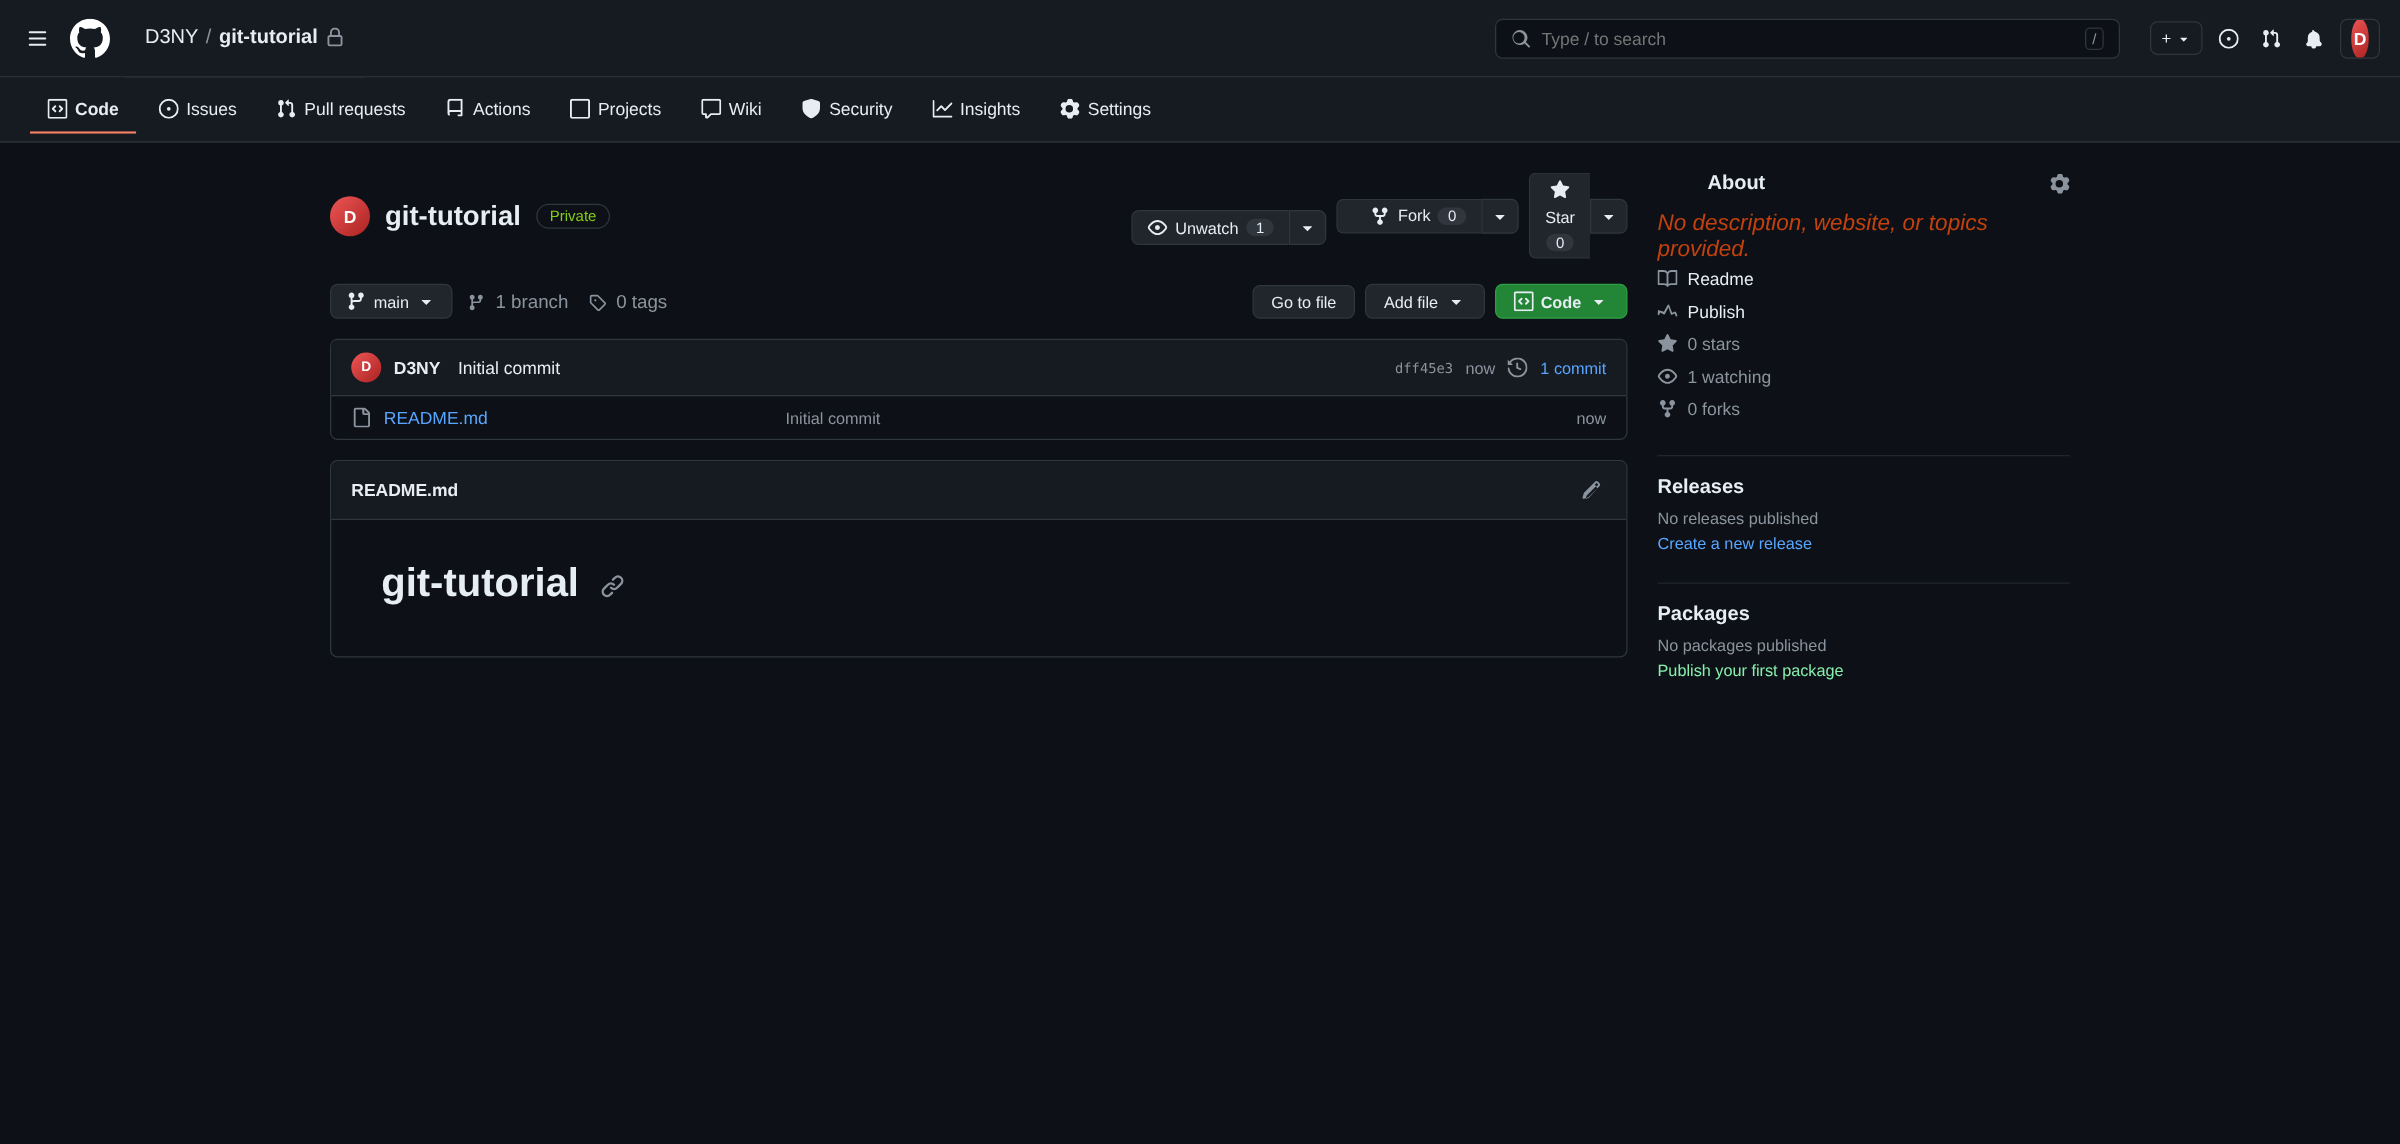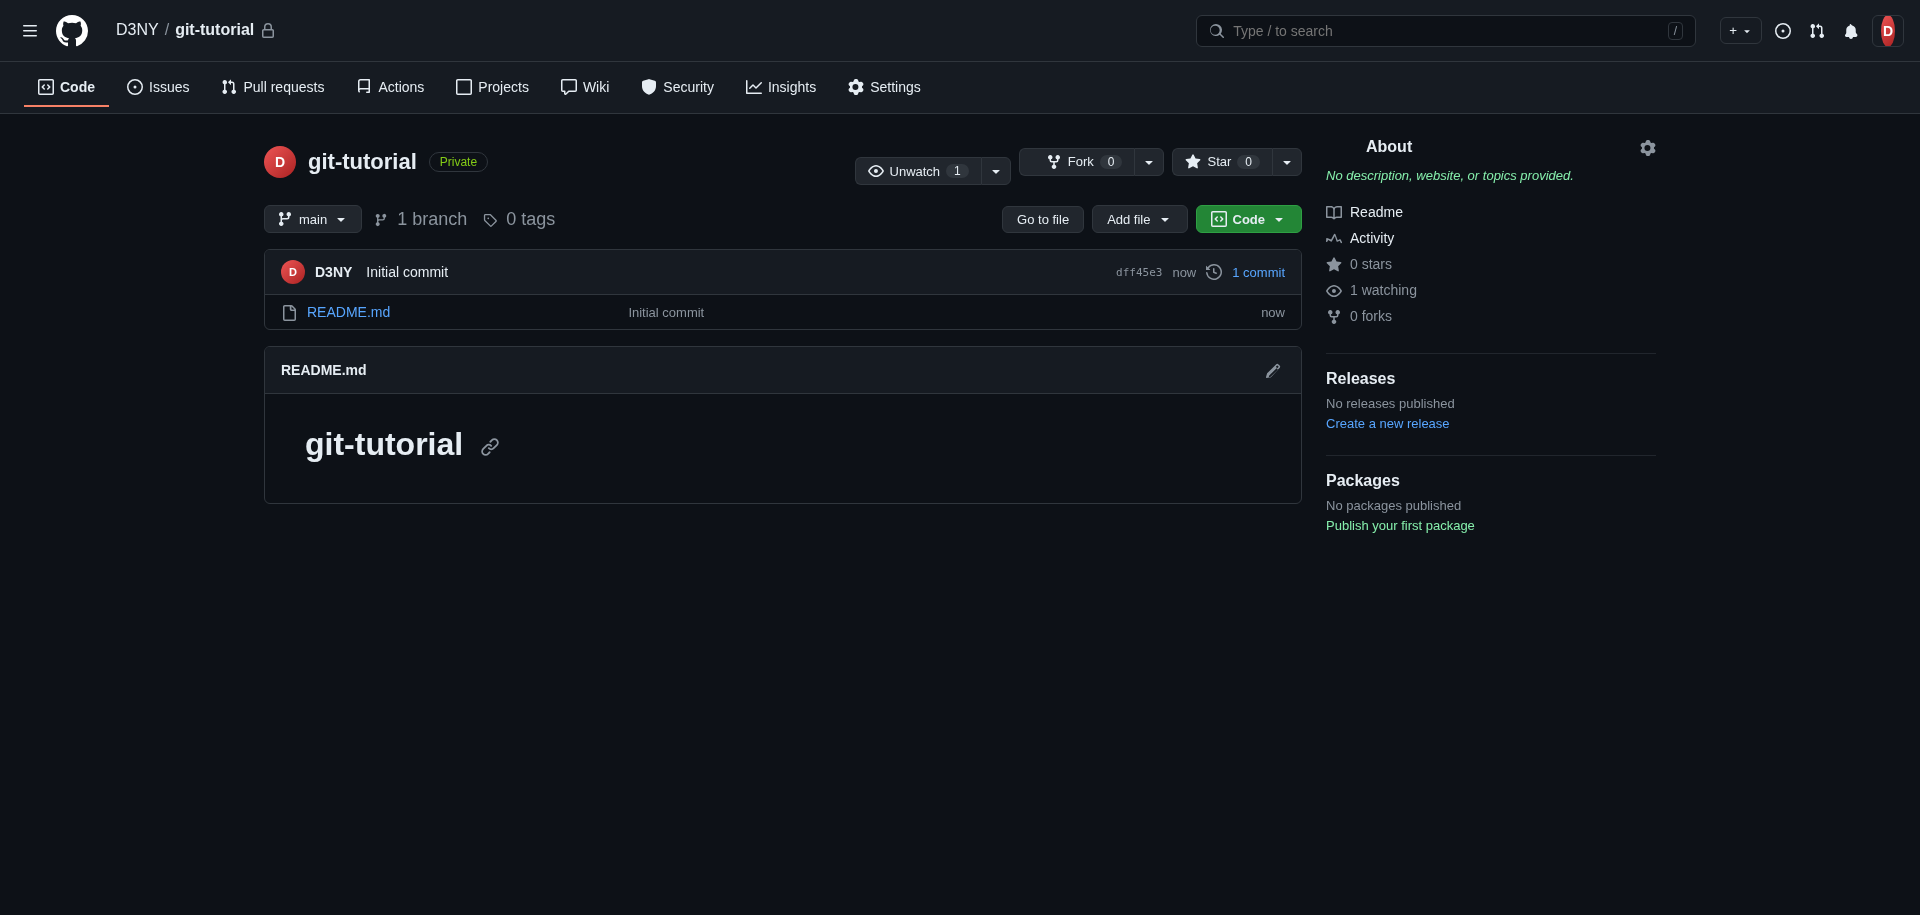--- a/index.html
+++ b/index.html
@@ -240,21 +240,21 @@
       padding: 5px 12px;
       font-size: 13px;
       display: flex;
       align-items: center;
       gap: 6px;
     }
     .branch-info {
       display: flex;
       align-items: center;
       gap: 16px;
-      font-size: 18px;
+      font-size: 15px;
       color: #8b949e;
     }
     .branch-info a { color: #8b949e; text-decoration: none; }
     .branch-row-actions {
       margin-left: auto;
       display: flex;
       align-items: center;
       gap: 8px;
     }
     .btn-secondary {
@@ -384,21 +384,21 @@
       justify-content: space-between;
       margin-left: 40px;
     }
     .sidebar-title .gear-btn {
       background: none;
       border: none;
       color: #8b949e;
       cursor: pointer;
       font-size: 16px;
     }
-    .sidebar-desc { color: #86efac; font-style: italic; font-size: 13px; margin-bottom: 16px; }
+    .sidebar-desc { color: #c2410c; font-style: italic; font-size: 18px; margin-bottom: 0; }
     .sidebar-divider { border: none; border-top: 1px solid #21262d; margin: 16px 0; }
     .sidebar-link {
       display: flex;
       align-items: center;
       gap: 8px;
       color: #e6edf3;
       text-decoration: none;
       font-size: 14px;
       padding: 4px 0;
     }
@@ -581,21 +581,21 @@
             <span class="count-badge">0</span>
           </button>
           <button class="btn-outline" style="border-radius:0 6px 6px 0;padding:5px 6px;">
             <svg width="16" height="16" viewBox="0 0 16 16" fill="currentColor">
                 <path d="M4.427 7.427l3.396 3.396a.25.25 0 0 0 .354 0l3.396-3.396A.25.25 0 0 0 11.396 7H4.604a.25.25 0 0 0-.177.427z"></path>
               </svg>
           </button>
         </div>
 
         <div style="display:flex;align-items:center;gap:0;">
-          <button class="btn-outline" style="border-right:none;border-radius:6px 0 0 6px;">
+          <button class="btn-outline" style="border-right:none;border-radius:6px 0 0 6px;flex-direction:column;">
             <svg width="16" height="16" viewBox="0 0 16 16" fill="currentColor">
                 <path d="M8 .25a.75.75 0 0 1 .673.418l1.882 3.815 4.21.612a.75.75 0 0 1 .416 1.279l-3.046 2.97.719 4.192a.751.751 0 0 1-1.088.791L8 12.347l-3.766 1.98a.75.75 0 0 1-1.088-.79l.72-4.194L.818 6.374a.75.75 0 0 1 .416-1.28l4.21-.611L7.327.668A.75.75 0 0 1 8 .25z"></path>
               </svg>
             <span>Star</span>
             <span class="count-badge">0</span>
           </button>
           <button class="btn-outline" style="border-radius:0 6px 6px 0;padding:5px 6px;">
             <svg width="16" height="16" viewBox="0 0 16 16" fill="currentColor">
                 <path d="M4.427 7.427l3.396 3.396a.25.25 0 0 0 .354 0l3.396-3.396A.25.25 0 0 0 11.396 7H4.604a.25.25 0 0 0-.177.427z"></path>
               </svg>
@@ -718,21 +718,21 @@
         </span>
         <span>Readme</span>
       </a>
 
       <a class="sidebar-link">
         <span class="link-icon">
           <svg width="16" height="16" viewBox="0 0 16 16" fill="currentColor">
               <path d="M.24 7.31a.75.75 0 0 1 .768-.19l4.12 1.376 2.94-5.44a.75.75 0 0 1 1.334.104l2.29 6.13L13.63 8.33a.75.75 0 0 1 1.09.28l1.25 2.5a.75.75 0 0 1-1.34.67l-.97-1.95-2.117.924a.75.75 0 0 1-1.028-.499L8.81 4.88l-2.895 5.357a.75.75 0 0 1-1.112.202L2.178 8.915l-.73 1.61a.75.75 0 0 1-1.375-.624z"></path>
             </svg>
         </span>
-        <span>Activity</span>
+        <span>Publish</span>
       </a>
 
       <div class="sidebar-stat">
         <span class="stat-icon">
           <svg width="16" height="16" viewBox="0 0 16 16" fill="currentColor">
               <path d="M8 .25a.75.75 0 0 1 .673.418l1.882 3.815 4.21.612a.75.75 0 0 1 .416 1.279l-3.046 2.97.719 4.192a.751.751 0 0 1-1.088.791L8 12.347l-3.766 1.98a.75.75 0 0 1-1.088-.79l.72-4.194L.818 6.374a.75.75 0 0 1 .416-1.28l4.21-.611L7.327.668A.75.75 0 0 1 8 .25z"></path>
             </svg>
         </span>
         <span>0 stars</span>
       </div>

